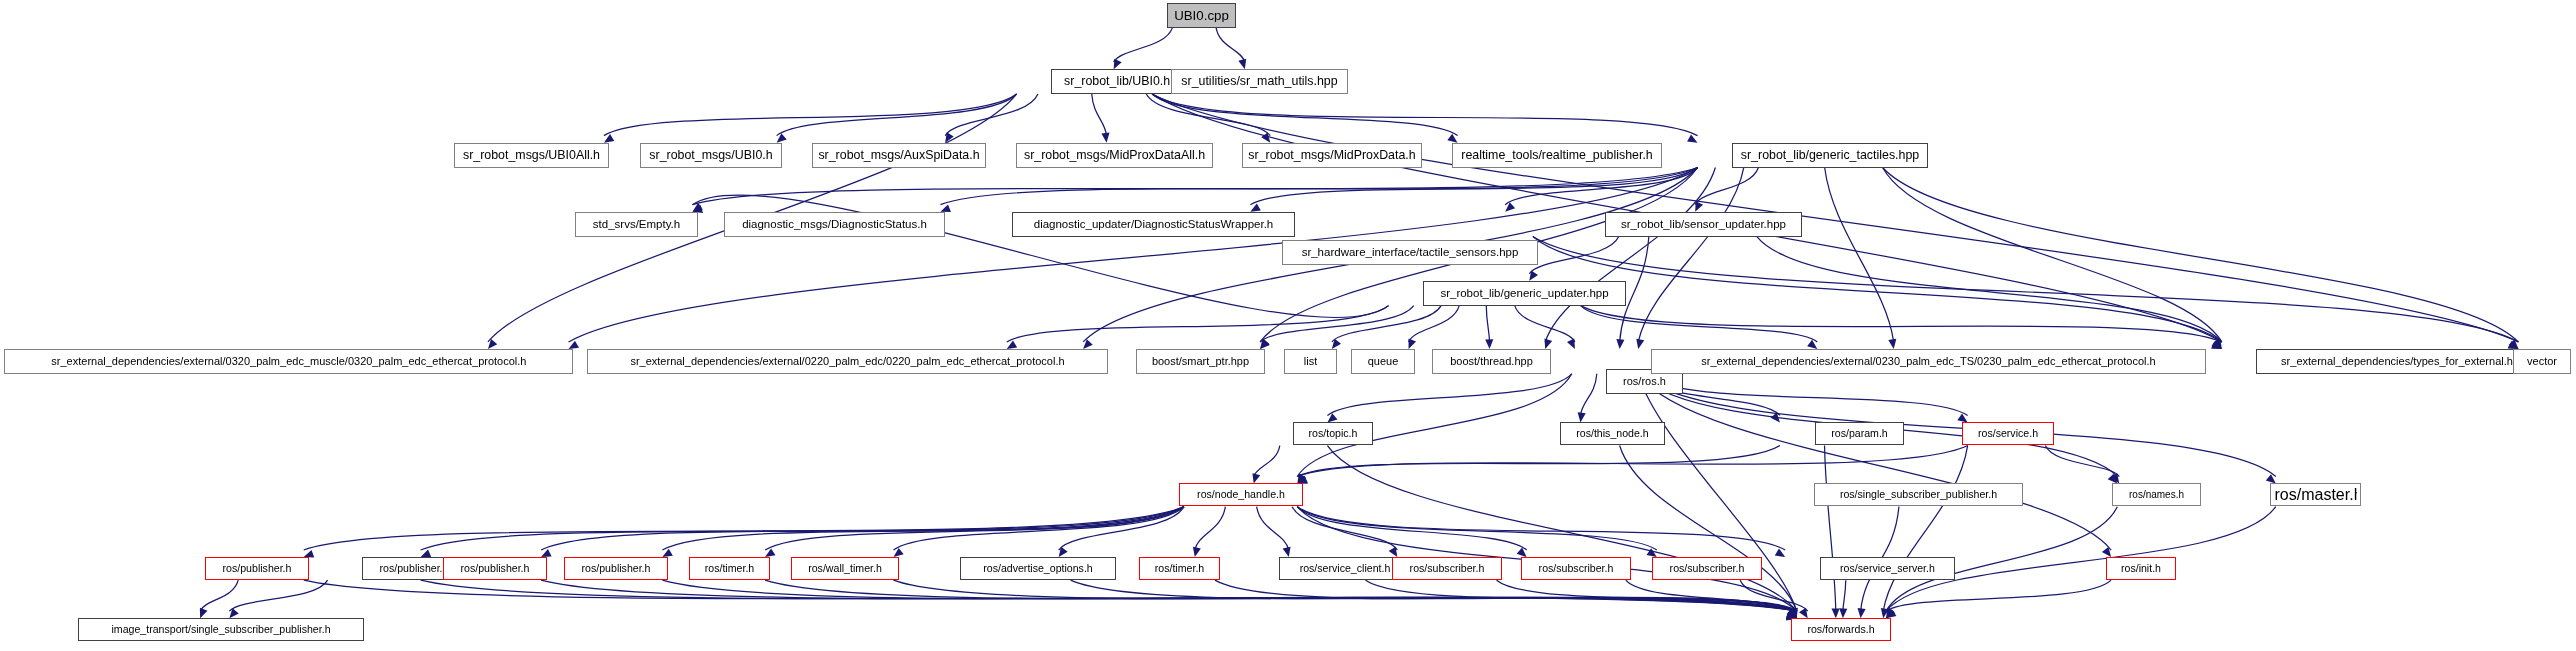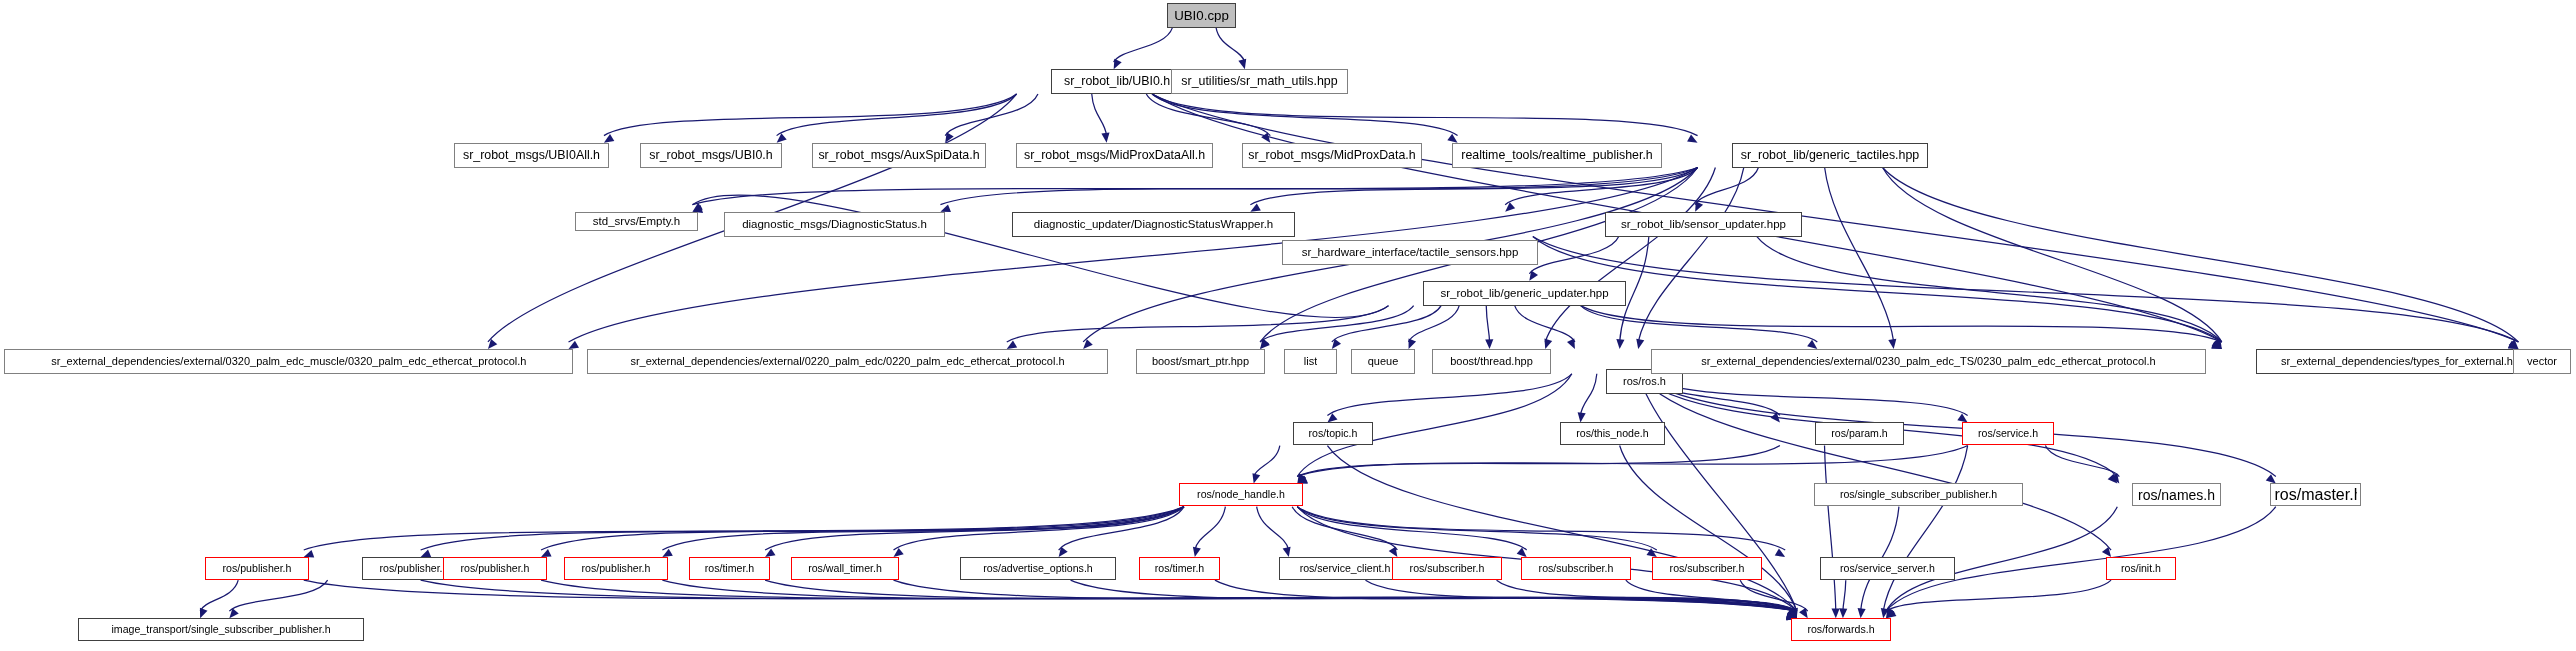--- a/index.html
+++ b/index.html
@@ -262,21 +262,21 @@
       </div>
       <div class="node " style="left: 1242px; top: 143px; width: 180px; height: 25px; font-size: 12.4px;">
         <span class="lbl">sr_robot_msgs/MidProxData.h</span>
       </div>
       <div class="node " style="left: 1452px; top: 143px; width: 210px; height: 25px; font-size: 12.4px; text-align: center;">
         <span class="lbl">realtime_tools/realtime_publisher.h</span>
       </div>
       <div class="node dark" style="left: 1692px; top: 143px; width: 196px; height: 25px; font-size: 12.4px;">
         <span class="lbl">sr_robot_lib/generic_tactiles.hpp</span>
       </div>
-      <div class="node " style="left: 575px; top: 212px; width: 123px; height: 19px; font-size: 11.5px;">
+      <div class="node " style="left: 575px; top: 212px; width: 123px; height: 25px; font-size: 11.5px;">
         <span class="lbl">std_srvs/Empty.h</span>
       </div>
       <div class="node " style="left: 724px; top: 212px; width: 221px; height: 25px; font-size: 11.5px;">
         <span class="lbl">diagnostic_msgs/DiagnosticStatus.h</span>
       </div>
       <div class="node dark" style="left: 972px; top: 212px; width: 283px; height: 25px; font-size: 11.5px;">
         <span class="lbl">diagnostic_updater/DiagnosticStatusWrapper.h</span>
       </div>
       <div class="node " style="left: 1282px; top: 212px; width: 256px; height: 25px; font-size: 11.5px; margin-top: 28px;">
         <span class="lbl">sr_hardware_interface/tactile_sensors.hpp</span>
@@ -328,21 +328,21 @@
       </div>
       <div class="node red" style="left: 1962px; top: 422px; width: 92px; height: 23px; font-size: 10.6px;">
         <span class="lbl">ros/service.h</span>
       </div>
       <div class="node red" style="left: 1179px; top: 483px; width: 124px; height: 23px; font-size: 10.6px;">
         <span class="lbl">ros/node_handle.h</span>
       </div>
       <div class="node " style="left: 1814px; top: 483px; width: 209px; height: 23px; font-size: 10.6px;">
         <span class="lbl">ros/single_subscriber_publisher.h</span>
       </div>
-      <div class="node " style="left: 2112px; top: 483px; width: 89px; height: 23px; font-size: 14px; margin-left: 20px;">
+      <div class="node " style="left: 2112px; top: 483px; width: 89px; height: 23px; font-size: 10px;">
         <span class="lbl">ros/names.h</span>
       </div>
       <div class="node " style="left: 2270px; top: 483px; width: 91px; height: 23px; font-size: 16px;">
         <span class="lbl">ros/master.h</span>
       </div>
       <div class="node red" style="left: 205px; top: 557px; width: 104px; height: 23px; font-size: 10.6px;">
         <span class="lbl">ros/publisher.h</span>
       </div>
       <div class="node dark" style="left: 322px; top: 557px; width: 104px; height: 23px; font-size: 10.6px;">
         <span class="lbl">ros/publisher.h</span>

